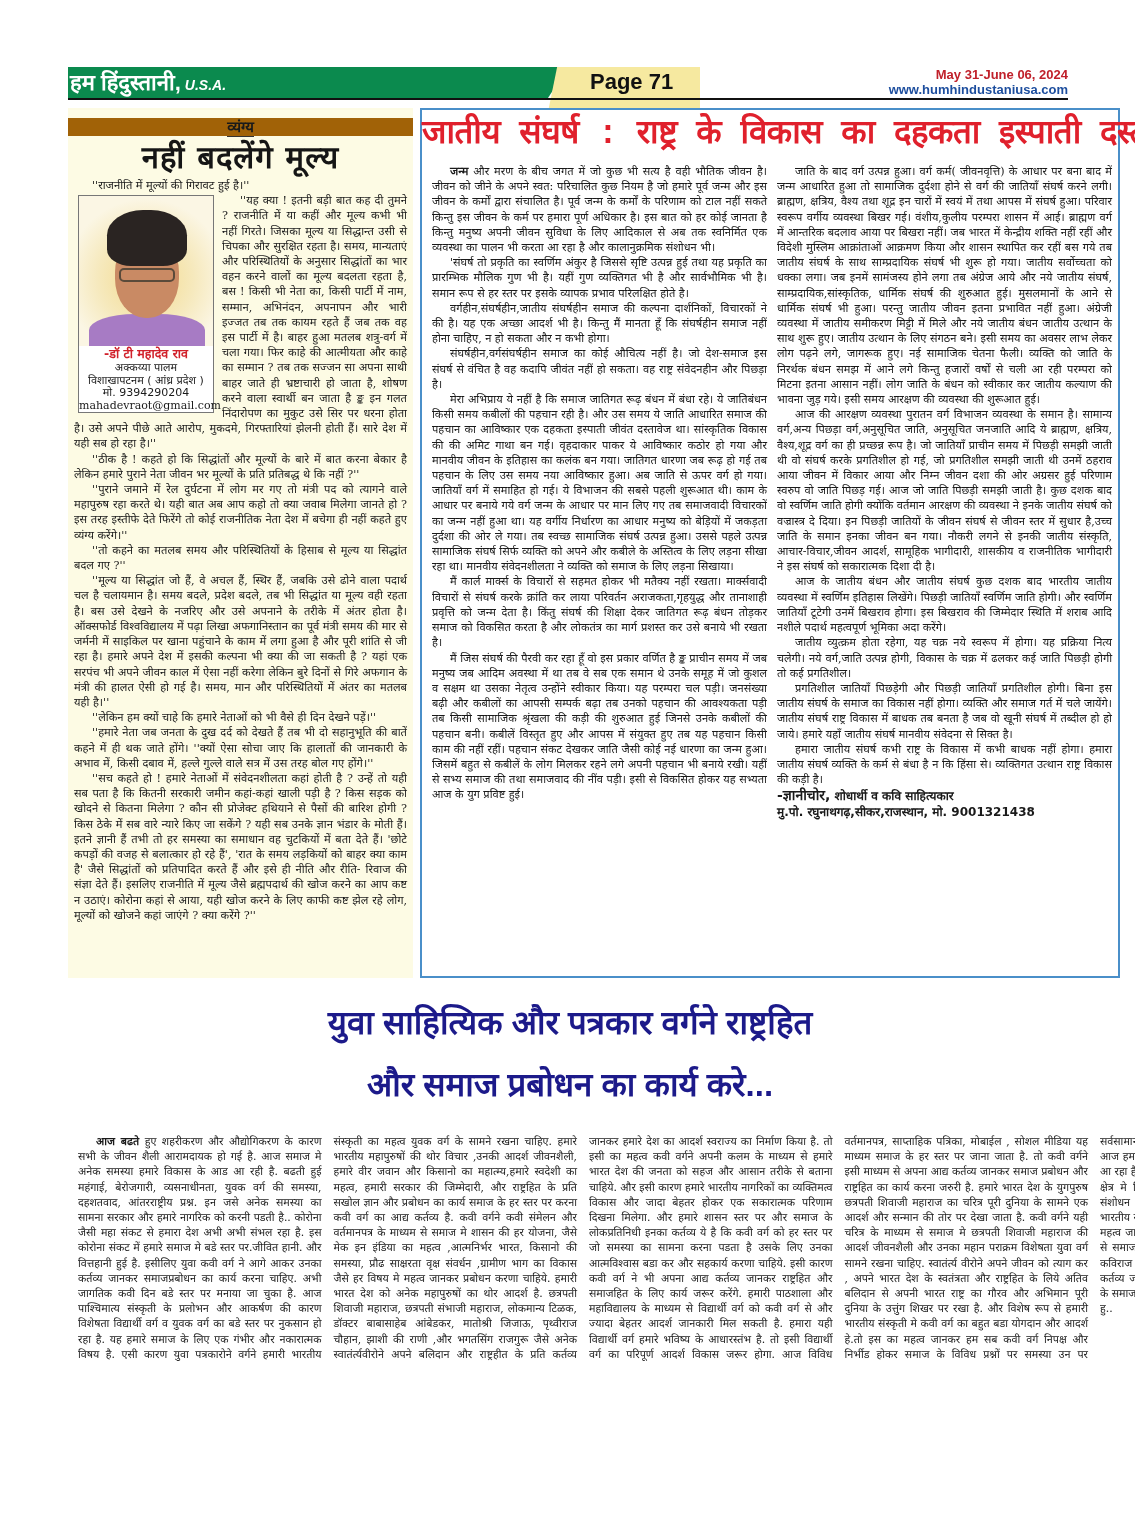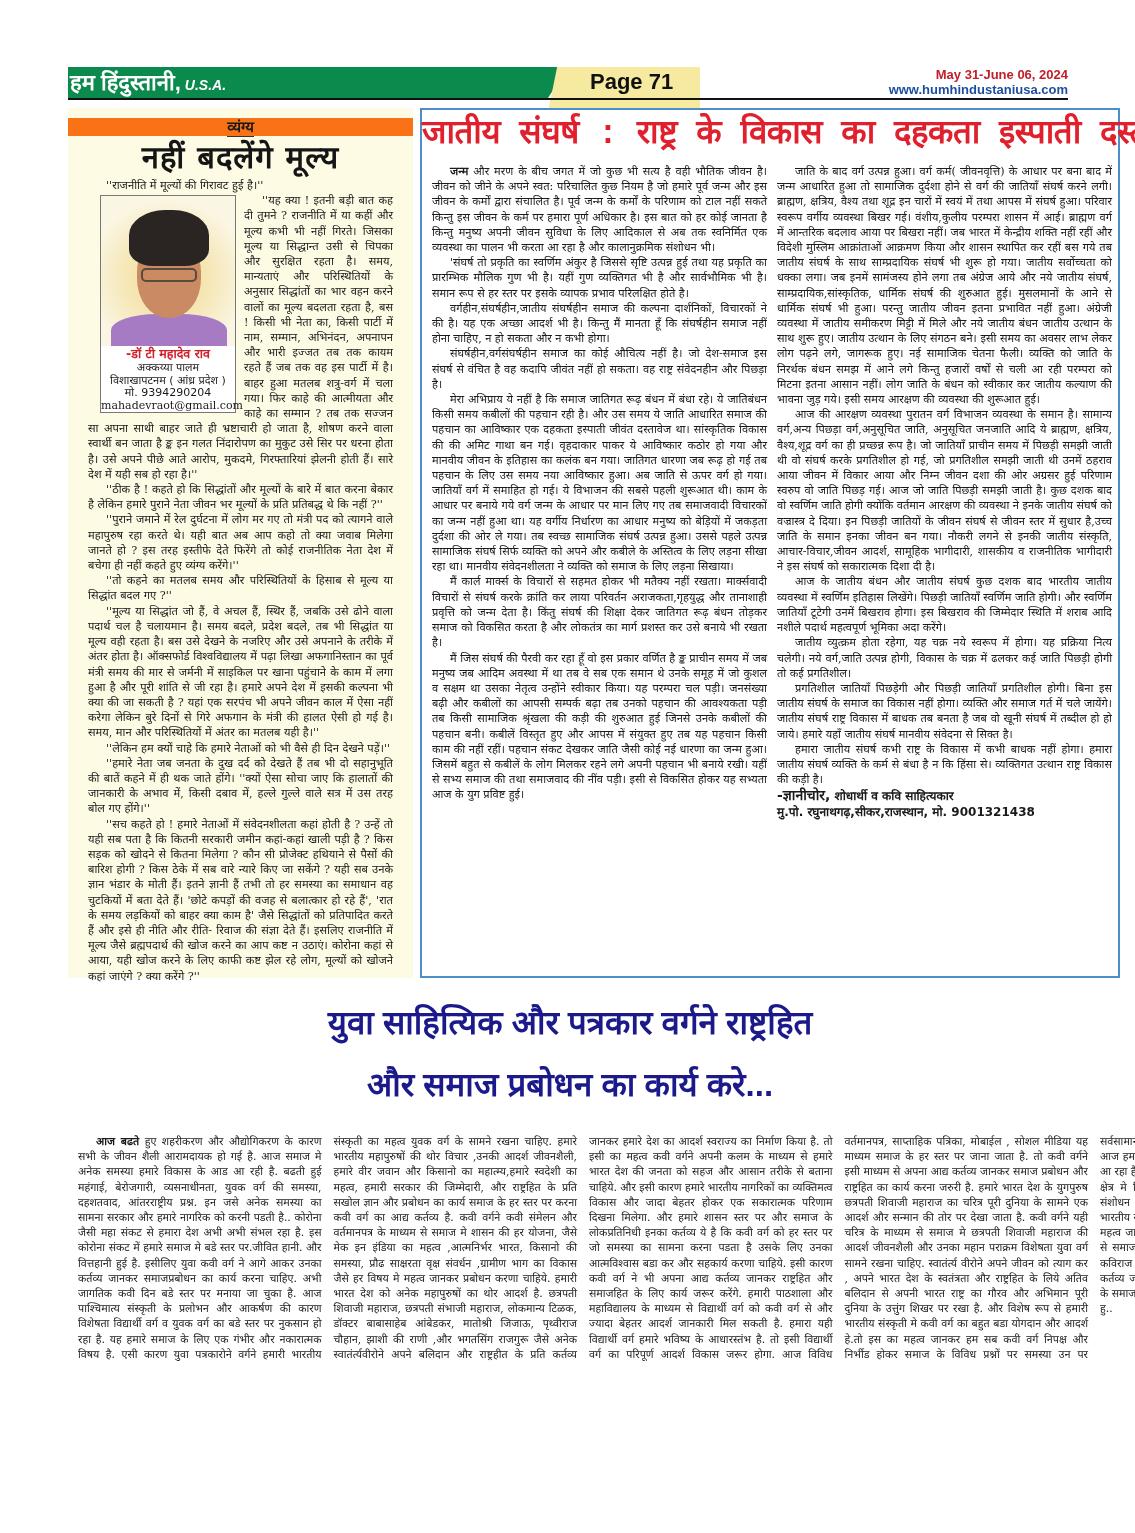--- a/index.html
+++ b/index.html
@@ -16,28 +16,28 @@
                clip-path: polygon(6% 0, 100% 0, 100% 100%, 0 100%); }
   .mast-page span { position: absolute; left: 42px; top: 1px; font-family: "Liberation Sans", sans-serif;
                     font-weight: bold; font-size: 22px; line-height: 28px; color: #111; }
   .mast-date { position: absolute; right: 0; top: 0; text-align: right; font-family: "Liberation Sans", sans-serif;
                font-weight: bold; font-size: 13px; line-height: 15px; color: #c0202a; }
   .mast-url { color: #1d4e9e; display: block; }
   .mast-rule { position: absolute; left: 0; top: 31px; width: 1000px; height: 2px; background: #111; }
 
   
   .satire { position: absolute; left: 68px; top: 108px; width: 345px; height: 870px; background: #fdfbe4; }
-  .satire-kicker { margin: 10px 0 0 0; height: 18px; background: #f97316; text-align: center;
+  .satire-kicker { margin: 10px 0 0 0; height: 18px; background: #a16207; text-align: center;
                    font-size: 15px; font-weight: bold; line-height: 18px; }
   .satire-kicker span { border-bottom: 1px solid #333; }
   .satire-title { text-align: center; font-family: "DejaVu Sans", sans-serif; font-weight: 900;
                   font-size: 31px; line-height: 42px; color: #151515; letter-spacing: 1px; }
-  .satire-body { font-size: 11.2px; line-height: 15.2px; text-align: justify; padding: 0 20px; }
+  .satire-body { font-size: 11.2px; line-height: 15.2px; text-align: justify; padding: 0 6px; }
   .satire-body p { margin: 0; text-indent: 18px; }
-  .byline-box { float: left; width: 134px; margin: 2px 8px 2px 12px; border: 1px solid #777; background: #fff; }
+  .byline-box { float: left; width: 134px; margin: 2px 8px 2px 4px; border: 1px solid #777; background: #fff; }
   .portrait { height: 150px; position: relative; overflow: hidden;
               background: radial-gradient(circle at 50% 55%, #f3d98a 0%, #f6e9bd 45%, #fbf6e4 75%); }
   .portrait .hair { position: absolute; left: 28px; top: 14px; width: 80px; height: 56px; border-radius: 45% 45% 30% 30%; background: #2a2422; }
   .portrait .face { position: absolute; left: 36px; top: 40px; width: 64px; height: 82px; border-radius: 44% 44% 48% 48%; background: #c98a64; }
   .portrait .glasses { position: absolute; left: 40px; top: 72px; width: 56px; height: 14px; border: 2px solid #5a4a3a; border-radius: 5px; box-sizing: border-box; }
   .portrait .shirt { position: absolute; left: 10px; top: 118px; width: 116px; height: 40px; border-radius: 40% 40% 0 0; background: #a77bc4; }
   .byline-name { text-align: center; color: #d1202a; font-family: "DejaVu Sans", sans-serif; font-weight: bold; font-size: 12.5px; line-height: 16px; }
   .byline-line { text-align: center; font-family: "DejaVu Sans", sans-serif; font-weight: normal; font-size: 11px; line-height: 12.5px; }
 
   

